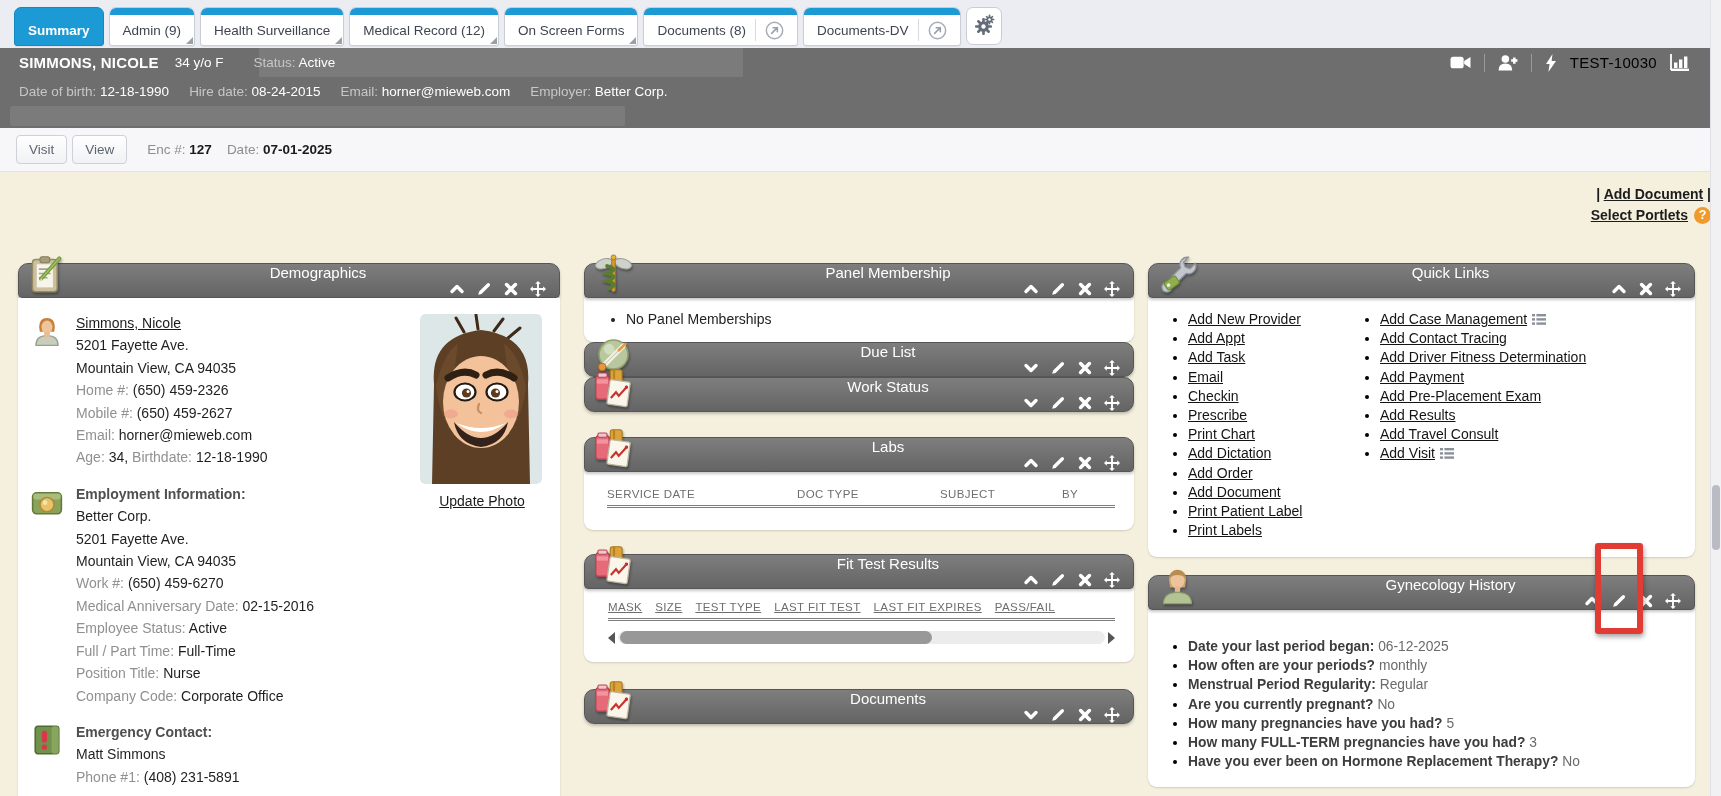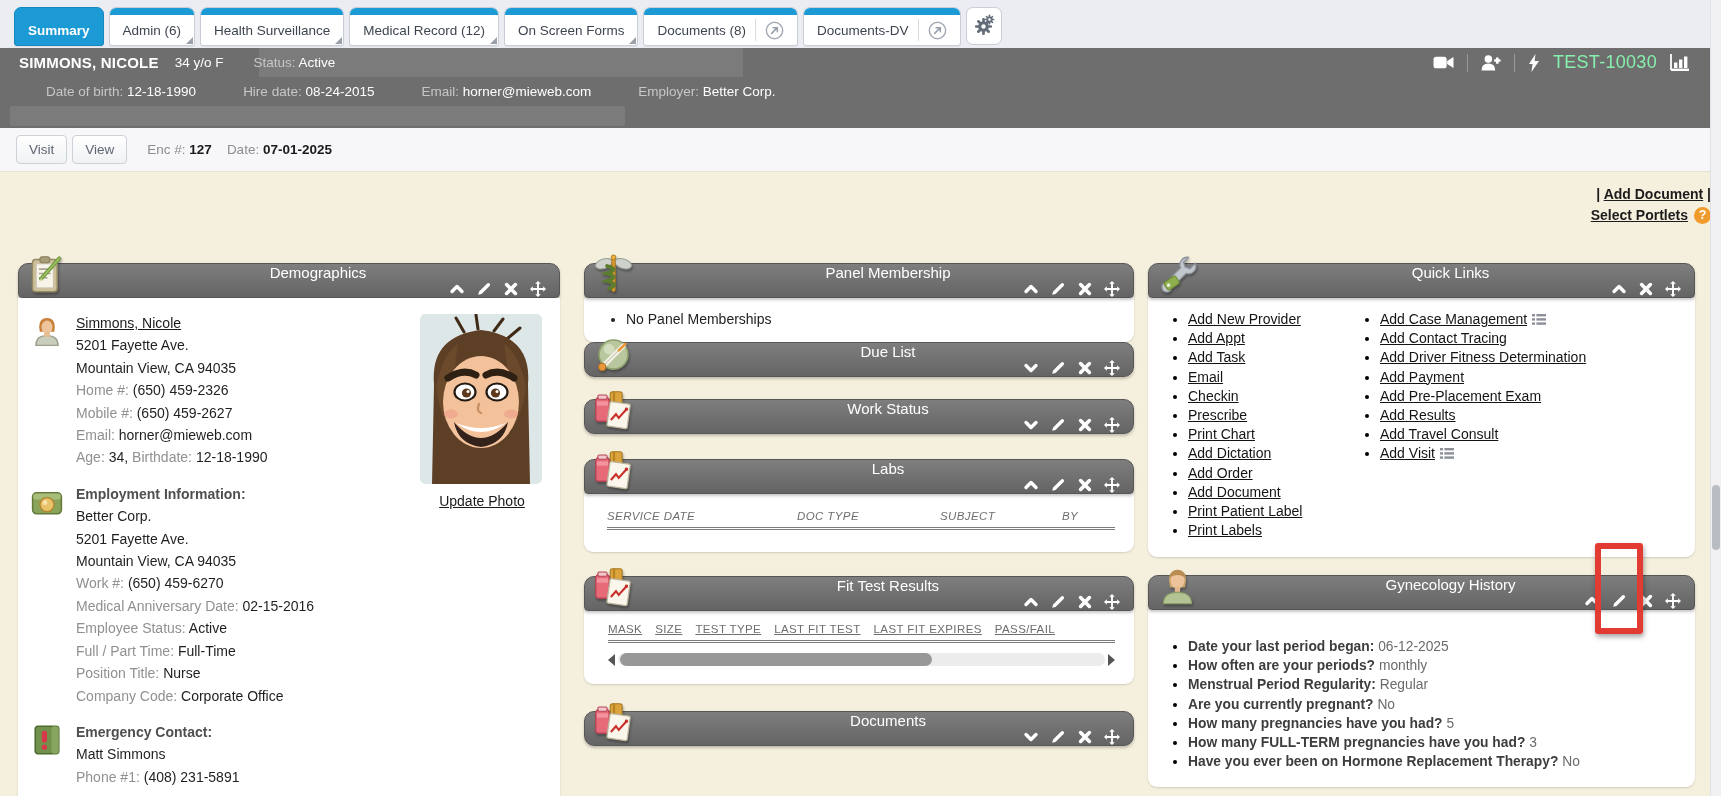--- a/index.html
+++ b/index.html
@@ -23,28 +23,28 @@
 
   
   .banner { position:absolute; left:0; top:48px; width:1721px; height:80px; background:#6e6e6e; }
   .b-row1 { position:relative; height:29px; display:flex; align-items:center; padding-left:19px; }
   .band1 { position:absolute; left:259px; top:0; width:484px; height:29px; background:#7b7b7b; }
   .b-row2 { position:relative; height:29px; display:flex; align-items:center; padding-left:19px; }
   .b-row3 { position:relative; height:22px; }
   .band3 { position:absolute; left:10px; top:0; width:615px; height:20px; background:#7b7b7b; border-radius:2px; }
   .pt-name { color:#fff; font-size:15px; font-weight:700; letter-spacing:.2px; position:relative; }
   .pt-agesex { color:#fff; font-size:13.5px; margin-left:16px; position:relative; }
-  .pt-pair { position:relative; font-size:13.5px;margin-left:27px; }
+  .pt-pair { position:relative; font-size:13.5px; }
   .pt-label { color:#c7c7c7; }
   .pt-value { color:#fff; }
   .b-row2 .pt-pair { margin-right:20px; }
   .banner-icons { position:absolute; right:31px; top:0; height:29px; display:flex; align-items:center; gap:13px; }
   .bi-divider { width:1px; height:18px; background:#999; }
   .bi { display:flex; align-items:center; cursor:pointer; }
-  .chart-id { color:#86efac; font-size:18px; letter-spacing:.3px; }
+  .chart-id { color:#000000; font-size:15px; letter-spacing:.3px; }
 
   
   .toolbar { position:absolute; left:0; top:128px; width:1721px; height:44px; background:#f7f7fa; display:flex; align-items:center; padding-left:16px; border-bottom:1px solid #e6e2d4; }
   .btn { height:29px; padding:0 12px; border:1px solid #cdd1d8; border-radius:4px; background:linear-gradient(#ffffff,#f0f1f4); color:#5f6570; font-size:13.5px; display:flex; align-items:center; cursor:pointer; margin-right:5px; }
   .tb-pair { margin-left:15px; font-size:13.5px; }
   .tb-label { color:#8d8d8d; }
   .tb-value { color:#1a1a1a; font-weight:700; }
 
   
   .content { position:absolute; left:0; top:172px; width:1721px; height:624px; background:#f5efdd; }
@@ -80,21 +80,21 @@
   .photo-wrap { position:absolute; right:16px; top:16px; width:124px; text-align:center; }
   .photo { width:122px; height:170px; border-radius:5px; display:block; }
   .update-photo { display:inline-block; margin-top:6px; font-size:14px; }
 
   
   .list-body { padding:11px 10px 13px 24px; font-size:14px; color:#222; }
   .list-body ul { padding-left:18px; }
   .list-body li { line-height:20px; }
 
   
-  .labs-body { height:58px; padding:16px 0 0 23px;font-style:italic; }
+  .labs-body { height:58px; padding:16px 0 0 23px; }
   .cols-row { display:flex; font-size:11.5px; letter-spacing:.4px; color:#6e6e6e; }
   .labs-body .c0{width:190px} .labs-body .c1{width:143px} .labs-body .c2{width:122px}
   .dbl { border-bottom:3px double #7d7d7d; margin-top:5px; }
   .labs-body .dbl { margin-right:19px; }
 
   
   .fit-body { height:73px; padding:12px 0 0 24px; }
   .fit-cols span { text-decoration:underline; cursor:pointer; margin-right:13px; }
   .fit-body .dbl { margin-right:19px; }
   .hscroll { display:flex; align-items:center; margin:9px 19px 0 0; height:15px; }
@@ -264,21 +264,21 @@
   <div class="tabbar">
     <div class="tab active">
         <div class="tab-cap"></div>
         <div class="tab-row">
           <span>Summary</span>
         </div>
       </div>
     <div class="tab dropdown">
         <div class="tab-cap"></div>
         <div class="tab-row">
-          <span>Admin (6)</span>
+          <span>Admin (9)</span>
         </div>
       </div>
     <div class="tab dropdown">
         <div class="tab-cap"></div>
         <div class="tab-row">
           <span>Health Surveillance</span>
         </div>
       </div>
     <div class="tab dropdown">
         <div class="tab-cap"></div>
@@ -518,21 +518,21 @@
               </span>
           </div>
         </div>
         <div class="p-body list-body">
           <ul>
               <li>No Panel Memberships</li>
             </ul>
         </div>
       </div>
 
-      <div class="portlet collapsed" style="margin-bottom:22px">
+      <div class="portlet collapsed" style="">
         <div class="p-header">
           <svg class="p-icon">
               <use href="#s-duelist"></use>
             </svg>
           <span class="p-title">Due List</span>
           <div class="p-controls">
             <span class="ctl">
                 <svg>
                   <use href="#s-chevd"></use>
                 </svg>

